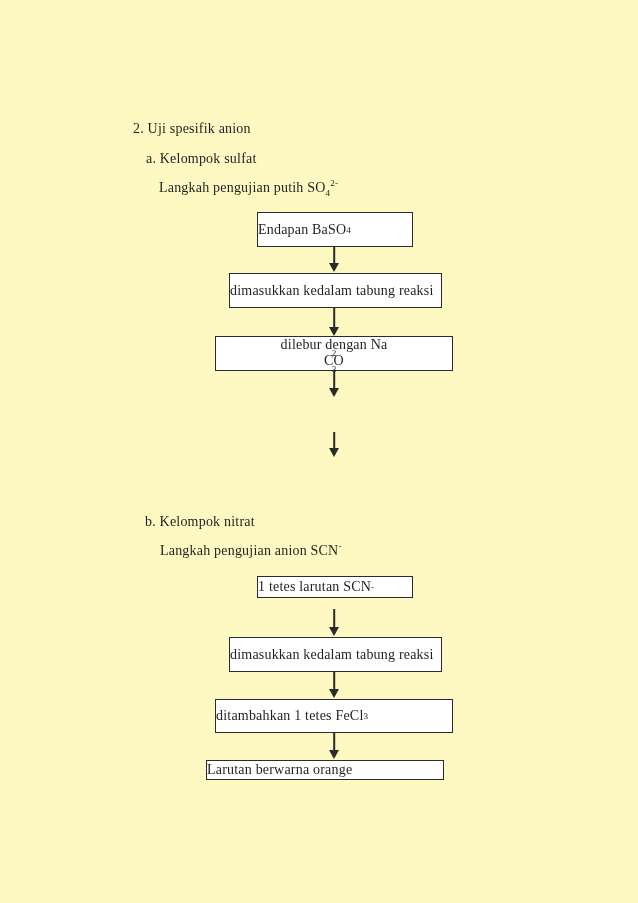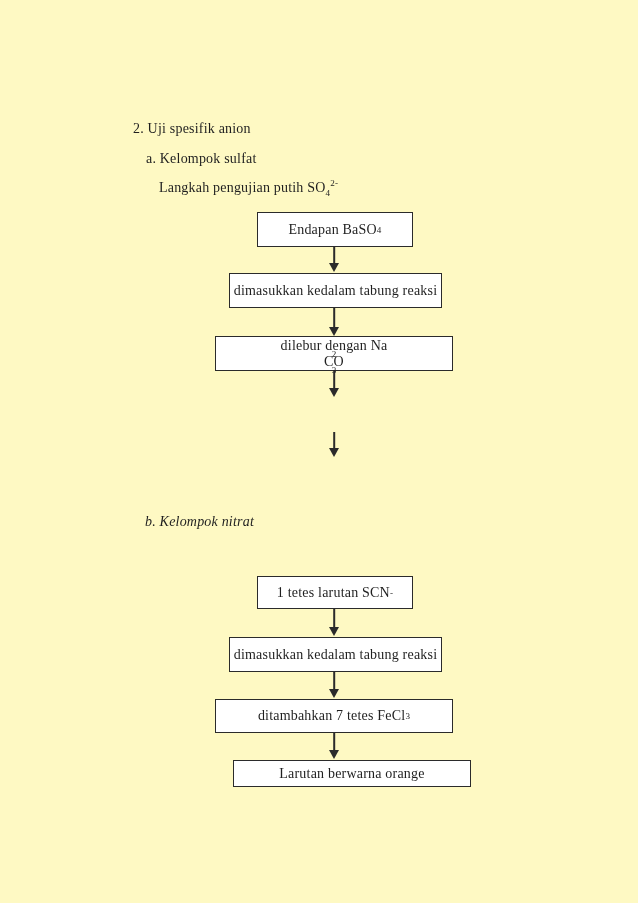--- a/index.html
+++ b/index.html
@@ -19,21 +19,21 @@
     white-space: nowrap;
     letter-spacing: 0.2px;
   }
   .fbox {
     position: absolute;
     box-sizing: border-box;
     border: 1.5px solid #2b2b2b;
     background: #ffffff;
     display: flex;
     align-items: center;
-    justify-content: center;
+    justify-content: flex-start;
     font-size: 14px;
     letter-spacing: 0.2px;
     white-space: nowrap;
   }
   sub { font-size: 0.65em; line-height: 0; }
   sup { font-size: 0.65em; line-height: 0; }
   .arrow { position: absolute; width: 14px; }
   .arrow .shaft {
     position: absolute;
     left: 50%;
@@ -91,45 +91,46 @@
     <div class="shaft"></div>
       <div class="head"></div>
   </div>
 
   <div class="arrow" style="left:327px; top:432px; height:25px;">
     <div class="shaft"></div>
       <div class="head"></div>
   </div>
 
 
-  <div class="txt" style="left:145px; top:513px;font-style:italic;">b. Kelompok nitrat</div>
+  <div class="txt" style="left:145px; top:513px;">b. Kelompok nitrat</div>
+  <div class="txt" style="left:160px; top:542px;"><span>Langkah pengujian anion SCN</span><sup>-</sup></div>
 
-  <div class="fbox" style="left:257px; top:576px; width:156px; height:33px;">
+  <div class="fbox" style="left:257px; top:576px; width:156px; height:22px;">
       <span>1 tetes larutan SCN</span>
       <sup>-</sup>
     </div>
   <div class="arrow" style="left:327px; top:609px; height:27px;">
     <div class="shaft"></div>
       <div class="head"></div>
   </div>
 
   <div class="fbox" style="left:229px; top:637px; width:213px; height:35px;">
       <span>dimasukkan kedalam tabung reaksi</span>
     </div>
   <div class="arrow" style="left:327px; top:672px; height:26px;">
     <div class="shaft"></div>
       <div class="head"></div>
   </div>
 
   <div class="fbox" style="left:215px; top:699px; width:238px; height:34px;">
-      <span>ditambahkan 7 tetes FeCl</span>
+      <span>ditambahkan 1 tetes FeCl</span>
       <sub>3</sub>
     </div>
   <div class="arrow" style="left:327px; top:733px; height:26px;">
     <div class="shaft"></div>
       <div class="head"></div>
   </div>
 
-  <div class="fbox" style="left:233px; top:760px; width:238px; height:27px;">
+  <div class="fbox" style="left:206px; top:760px; width:238px; height:20px;">
       <span>Larutan berwarna orange</span>
     </div>
 
 </div>
 
 </body></html>

